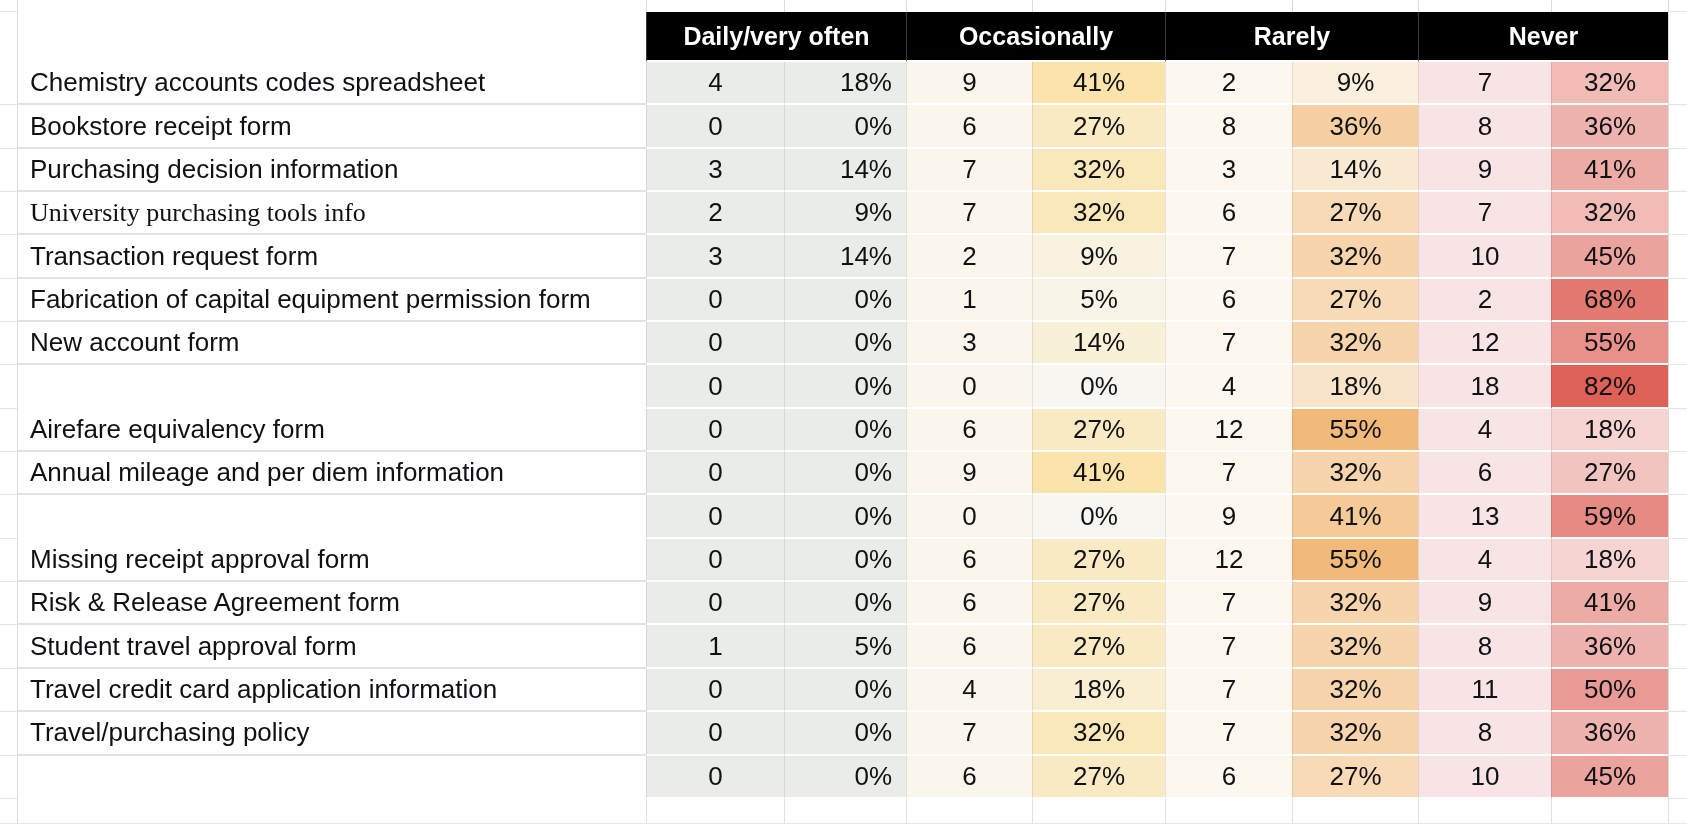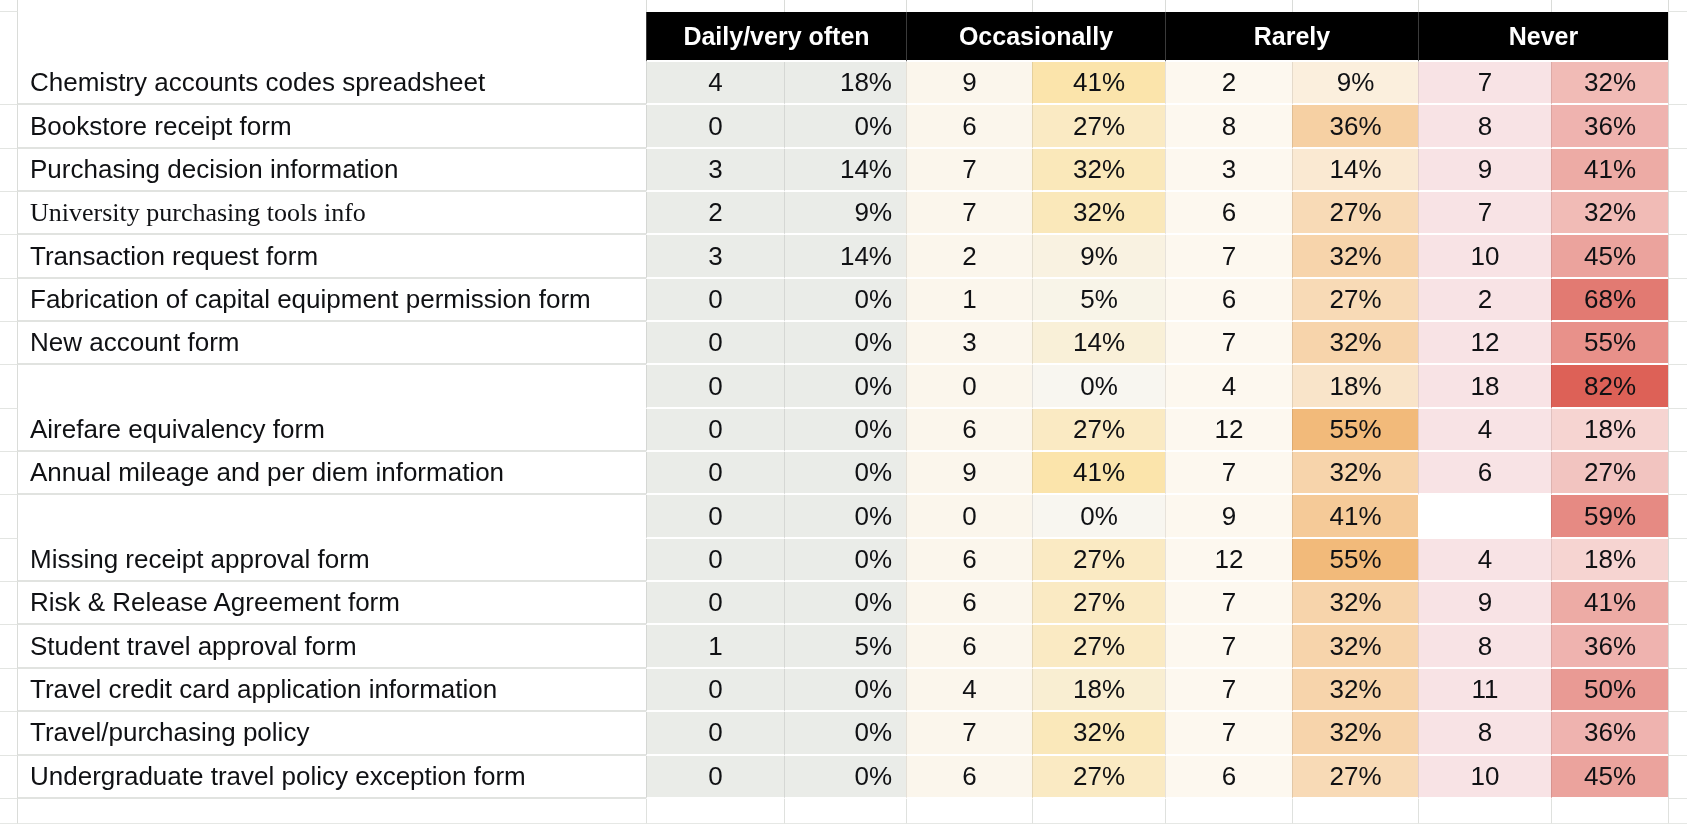--- a/index.html
+++ b/index.html
@@ -178,20 +178,21 @@
       <div class="c val" style="grid-area: 12 / 9; background: rgb(248, 227, 229);">6</div>
       <div class="c val" style="grid-area: 12 / 10; background: rgb(242, 196, 192);">27%</div>
       <div class="c mR mRow" style="grid-area: 12 / 11;"></div>
       <div class="c mL mRow" style="grid-area: 13 / 1;"></div>
       <div class="c val" style="grid-area: 13 / 3; background: rgb(234, 236, 232);">0</div>
       <div class="c val right" style="grid-area: 13 / 4; background: rgb(234, 236, 232);">0%</div>
       <div class="c val" style="grid-area: 13 / 5; background: rgb(251, 246, 236);">0</div>
       <div class="c val" style="grid-area: 13 / 6; background: rgb(248, 246, 240);">0%</div>
       <div class="c val" style="grid-area: 13 / 7; background: rgb(253, 248, 239);">9</div>
       <div class="c val" style="grid-area: 13 / 8; background: rgb(245, 202, 152);">41%</div>
+      <div class="c val" style="grid-area: 13 / 9; background: rgb(248, 227, 229);">13</div>
       <div class="c val" style="grid-area: 13 / 10; background: rgb(230, 138, 131);">59%</div>
       <div class="c mR mRow" style="grid-area: 13 / 11;"></div>
       <div class="c mL mRow" style="grid-area: 14 / 1;"></div>
       <div class="c res" style="grid-area: 14 / 2;">Missing receipt approval form</div>
       <div class="c val" style="grid-area: 14 / 3; background: rgb(234, 236, 232);">0</div>
       <div class="c val right" style="grid-area: 14 / 4; background: rgb(234, 236, 232);">0%</div>
       <div class="c val" style="grid-area: 14 / 5; background: rgb(251, 246, 236);">6</div>
       <div class="c val" style="grid-area: 14 / 6; background: rgb(250, 234, 195);">27%</div>
       <div class="c val" style="grid-area: 14 / 7; background: rgb(253, 248, 239);">12</div>
       <div class="c val" style="grid-area: 14 / 8; background: rgb(242, 186, 122);">55%</div>
@@ -236,21 +237,20 @@
       <div class="c val" style="grid-area: 18 / 3; background: rgb(234, 236, 232);">0</div>
       <div class="c val right" style="grid-area: 18 / 4; background: rgb(234, 236, 232);">0%</div>
       <div class="c val" style="grid-area: 18 / 5; background: rgb(251, 246, 236);">7</div>
       <div class="c val" style="grid-area: 18 / 6; background: rgb(250, 232, 186);">32%</div>
       <div class="c val" style="grid-area: 18 / 7; background: rgb(253, 248, 239);">7</div>
       <div class="c val" style="grid-area: 18 / 8; background: rgb(247, 212, 171);">32%</div>
       <div class="c val" style="grid-area: 18 / 9; background: rgb(248, 227, 229);">8</div>
       <div class="c val" style="grid-area: 18 / 10; background: rgb(239, 179, 175);">36%</div>
       <div class="c mR mRow" style="grid-area: 18 / 11;"></div>
       <div class="c mL mRow" style="grid-area: 19 / 1;"></div>
-      <div class="c res" style="grid-area: 19 / 2;">Undergraduate travel policy exception form</div>
       <div class="c val" style="grid-area: 19 / 3; background: rgb(234, 236, 232);">0</div>
       <div class="c val right" style="grid-area: 19 / 4; background: rgb(234, 236, 232);">0%</div>
       <div class="c val" style="grid-area: 19 / 5; background: rgb(251, 246, 236);">6</div>
       <div class="c val" style="grid-area: 19 / 6; background: rgb(250, 234, 195);">27%</div>
       <div class="c val" style="grid-area: 19 / 7; background: rgb(253, 248, 239);">6</div>
       <div class="c val" style="grid-area: 19 / 8; background: rgb(248, 218, 182);">27%</div>
       <div class="c val" style="grid-area: 19 / 9; background: rgb(248, 227, 229);">10</div>
       <div class="c val" style="grid-area: 19 / 10; background: rgb(235, 163, 157);">45%</div>
       <div class="c mR mRow" style="grid-area: 19 / 11;"></div>
       <div class="c mL botcell" style="grid-area: 20 / 1;"></div>

